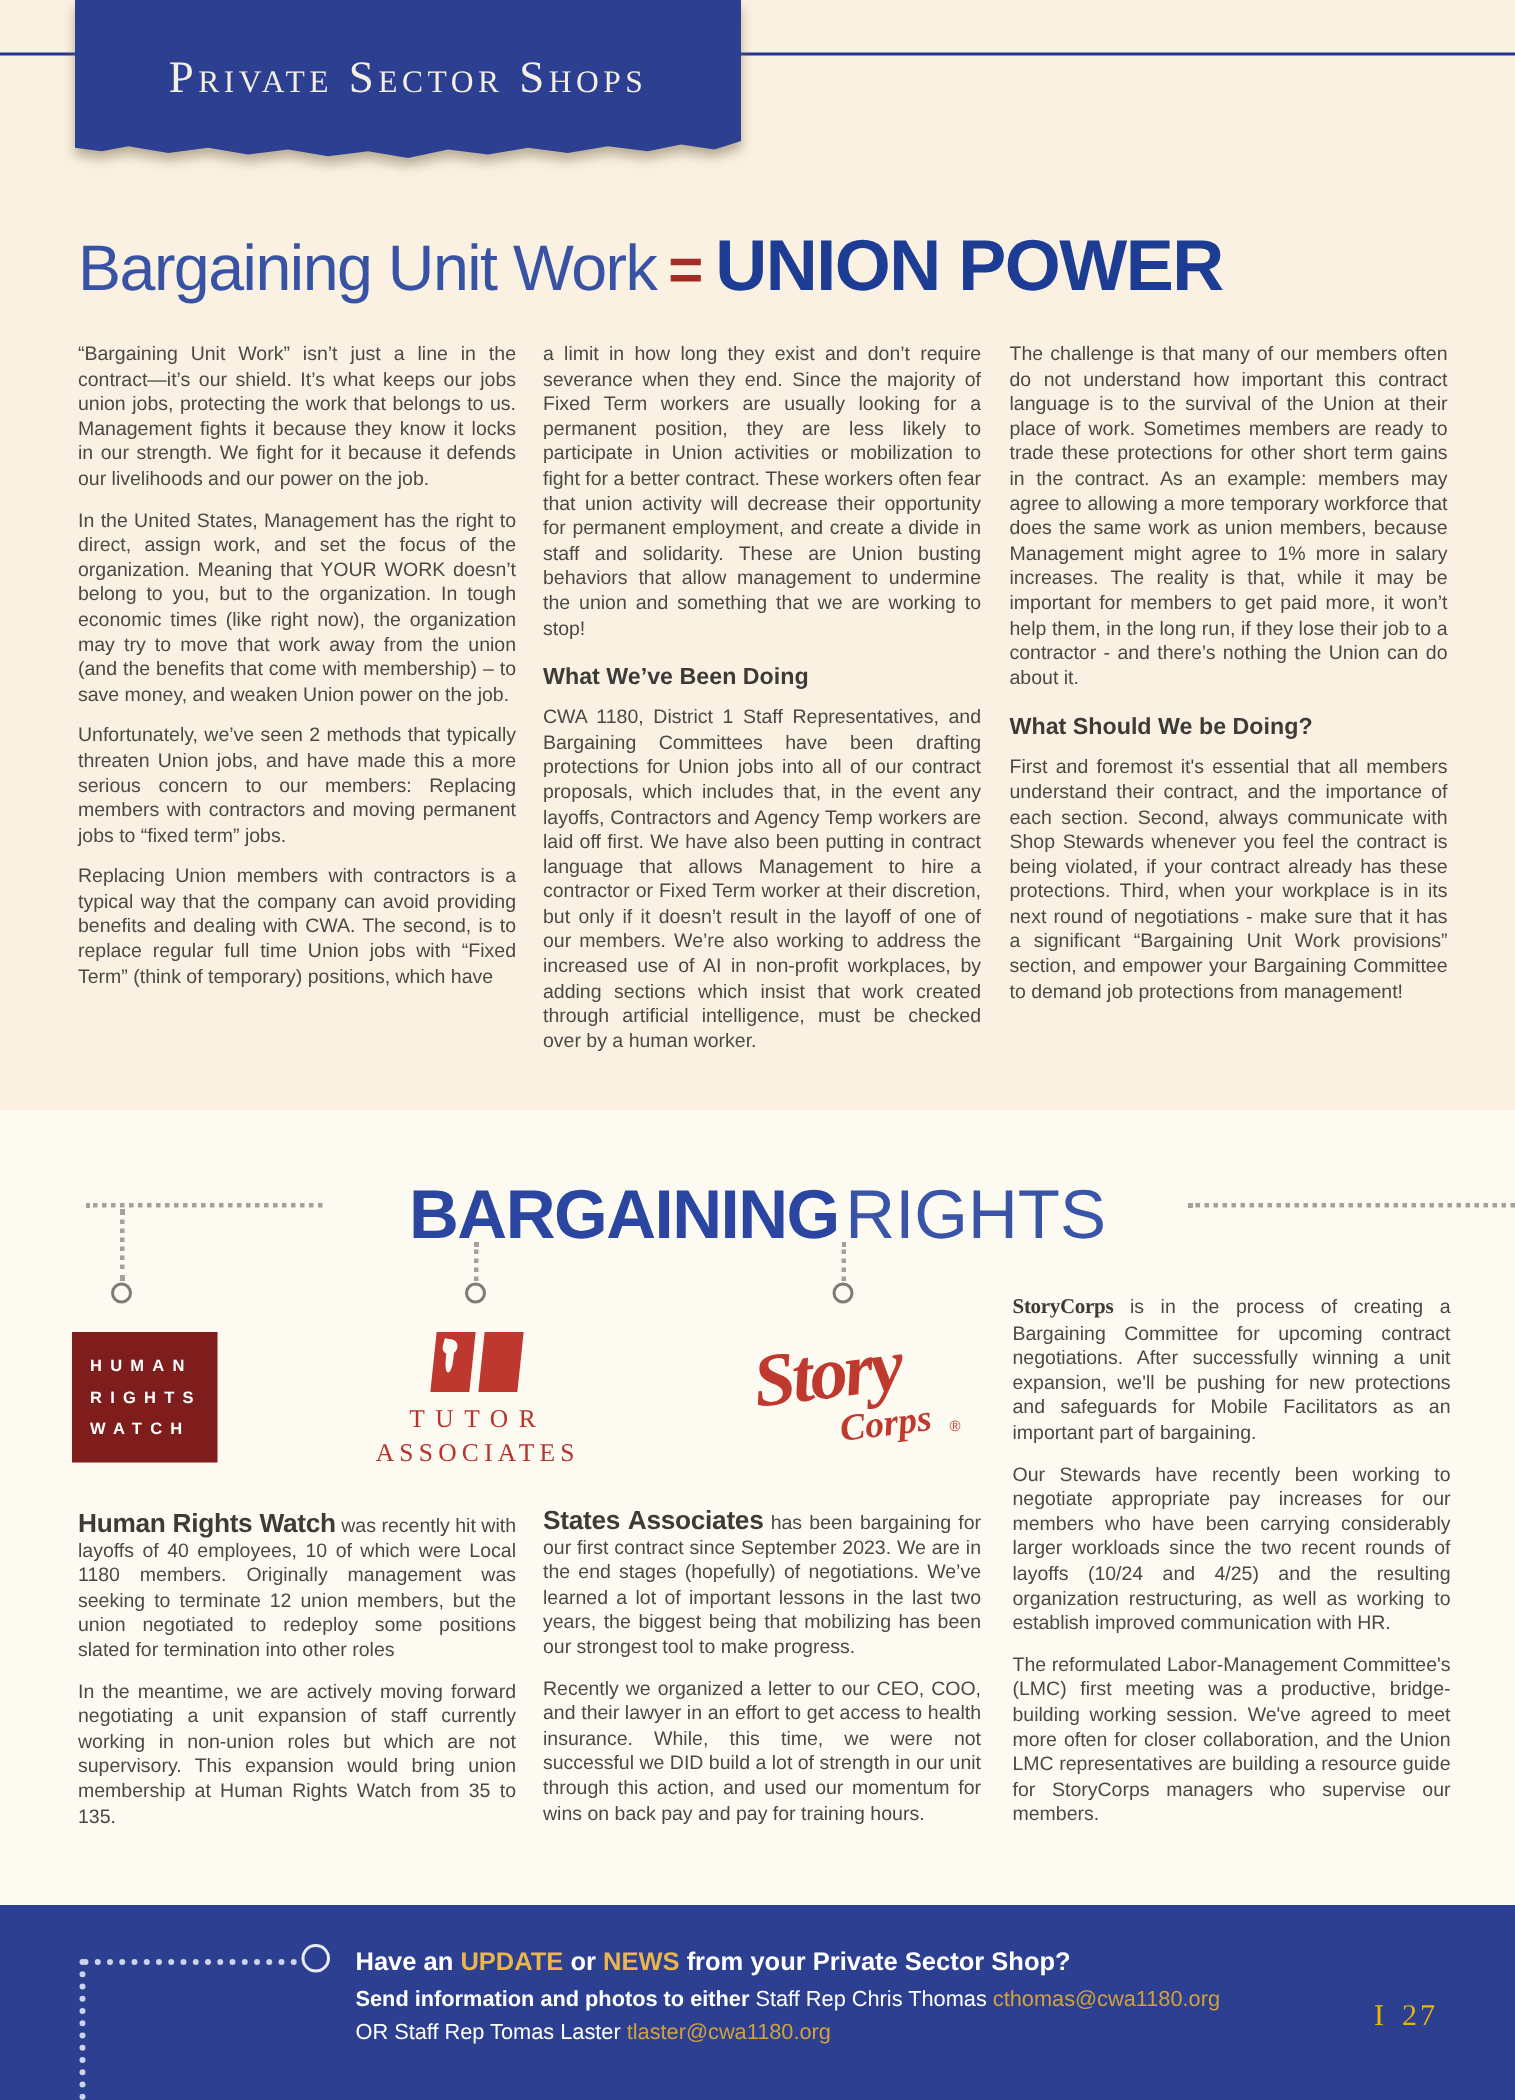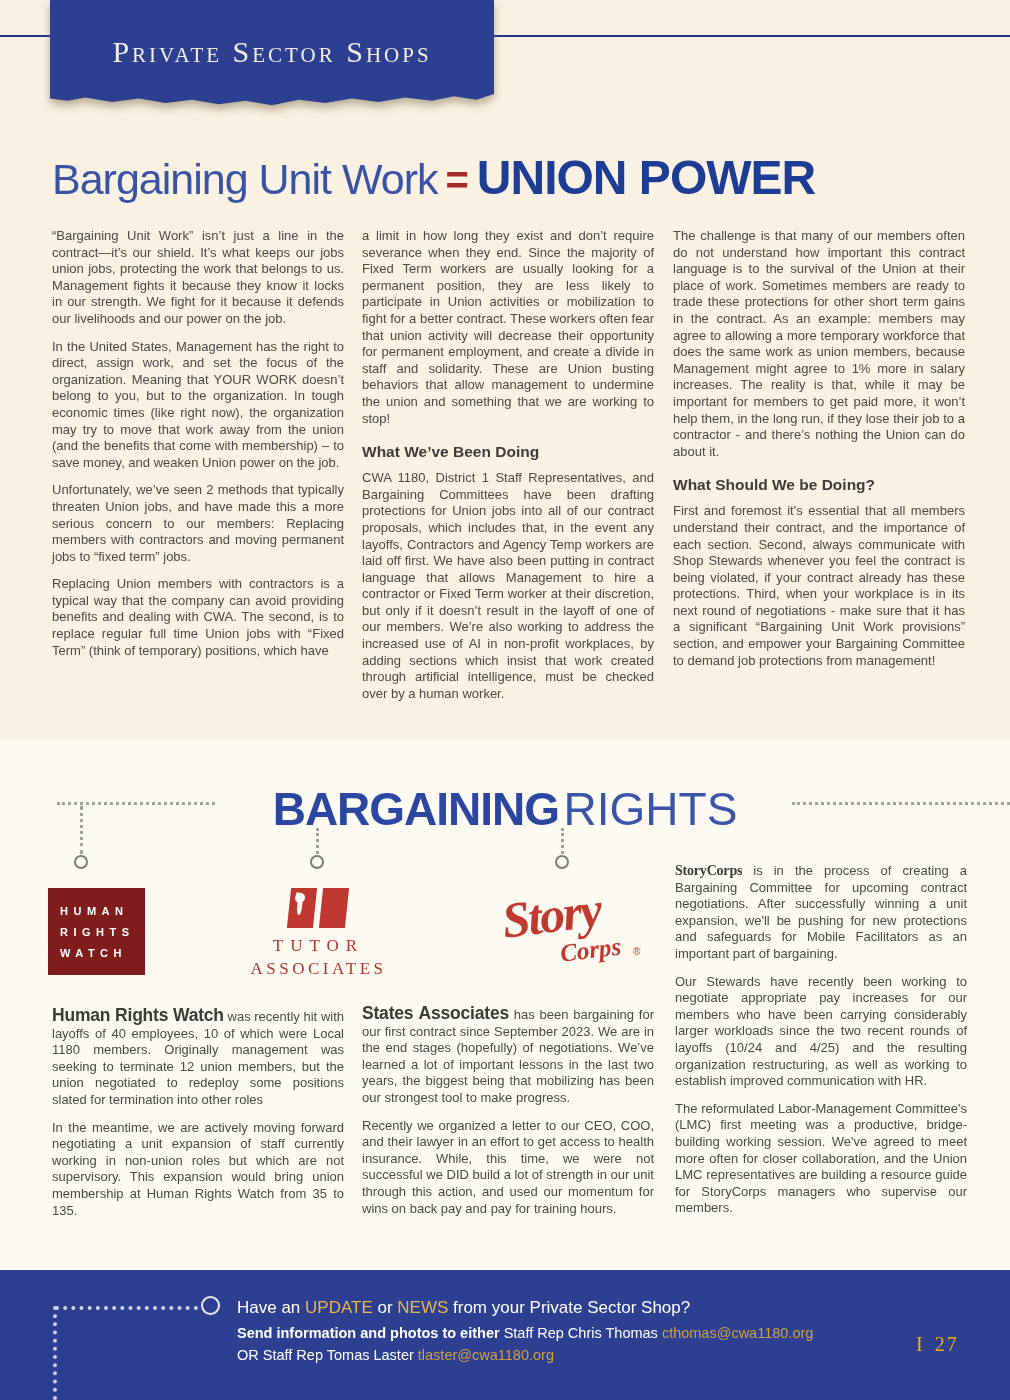--- a/index.html
+++ b/index.html
@@ -63,21 +63,21 @@
   .ucol { position:absolute; width:292px; }
   .ucol1 { left:52px; top:1007px; } .ucol2 { left:362px; top:1005px; } .ucol3 { left:675px; top:863px; }
   .lead { font-size:17.5px; font-weight:800; color:#3c3b38; letter-spacing:-0.2px; }
   .lead-big { font-size:14px;font-family:Liberation Serif, serif; }
 
   
   .footer { position:absolute; left:0; top:1270px; width:1010px; height:130px; background:#2d3f90; color:#ffffff; }
   .f-dot-h { position:absolute; left:55px; top:36px; width:143px; height:0; border-top:4px dotted #cdd3e8; }
   .f-dot-v { position:absolute; left:53px; top:36px; height:94px; width:0; border-left:4px dotted #cdd3e8; }
   .f-ring { position:absolute; left:201px; top:26px; width:19px; height:19px; border:2px solid #e9ecf5; border-radius:50%; }
-  .f-line1 { position:absolute; left:237px; top:28px; font-size:17px; font-weight:400; white-space:nowrap;text-align:right; }
+  .f-line1 { position:absolute; left:237px; top:28px; font-size:17px; font-weight:700; white-space:nowrap;text-align:right; }
   .f-line2 { position:absolute; left:237px; top:55px; font-size:14.5px; white-space:nowrap; }
   .f-line3 { position:absolute; left:237px; top:77px; font-size:14.5px; white-space:nowrap; }
   .gold { color:#eab54d; }
   .goldlink { color:#cfa23e; cursor:pointer; }
   .f-b { font-weight:700; }
   .f-page { position:absolute; left:916px; top:63px; font-family:"Liberation Serif", serif; font-size:20px; color:#eab308; letter-spacing:2px; }
   .f-page .sep { margin-right:10px; }
 </style>
 </head>
 <body>

